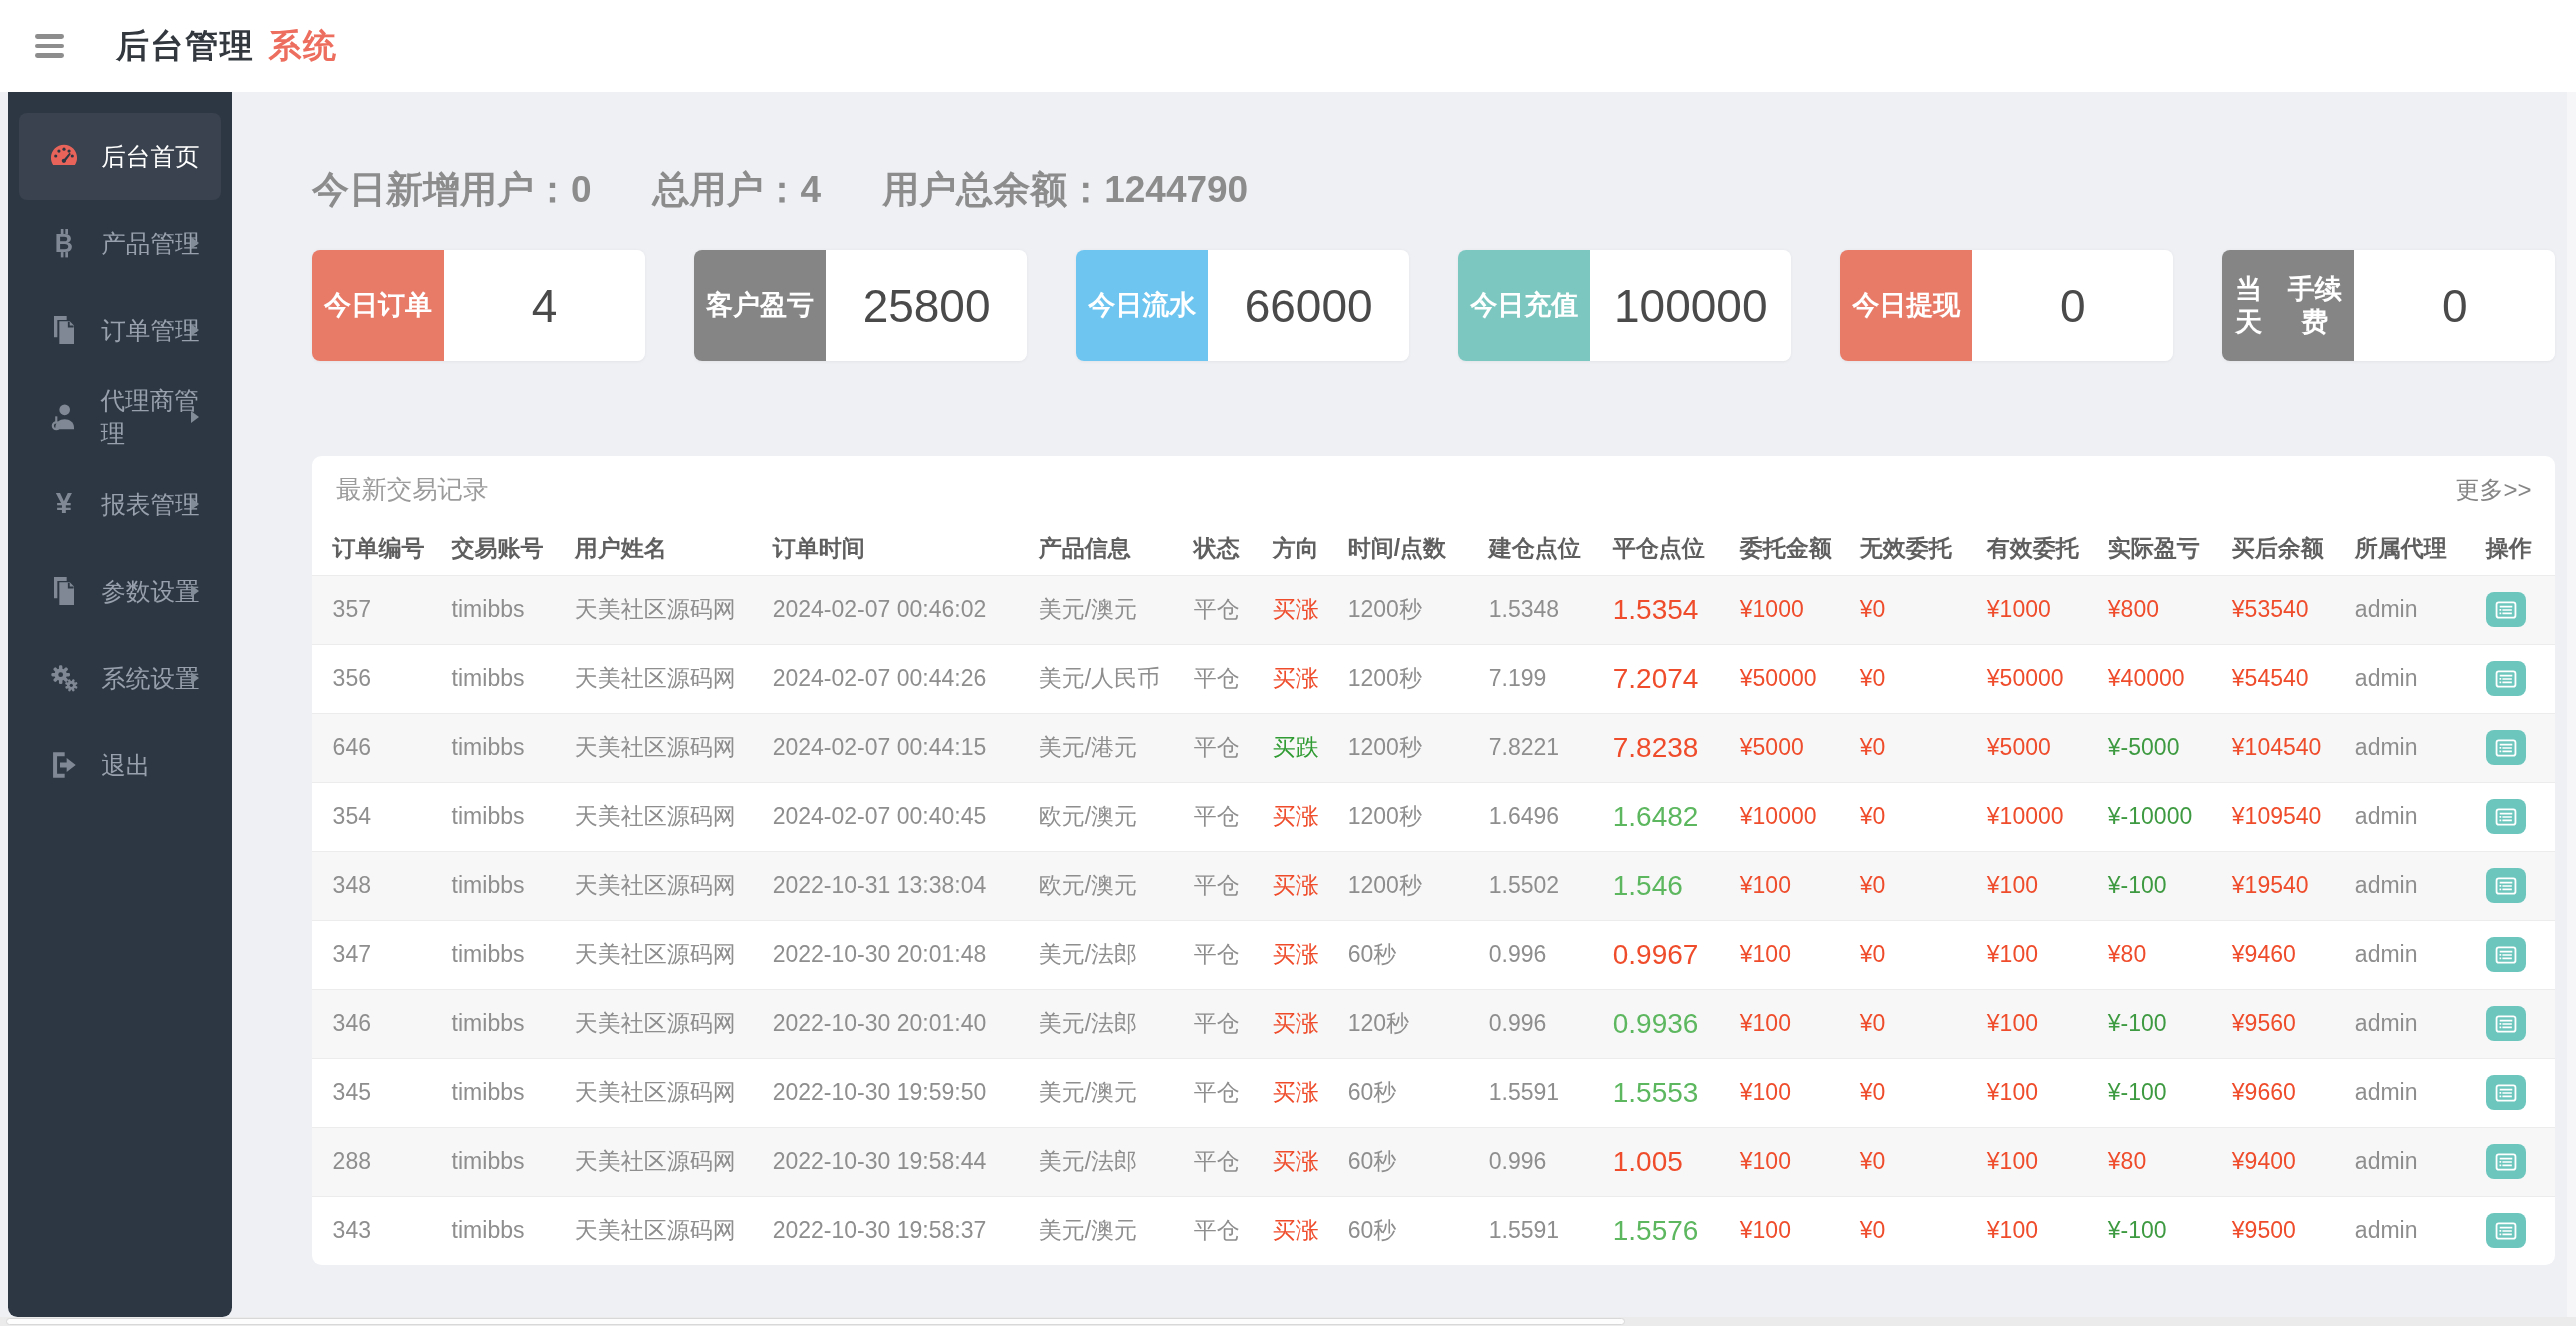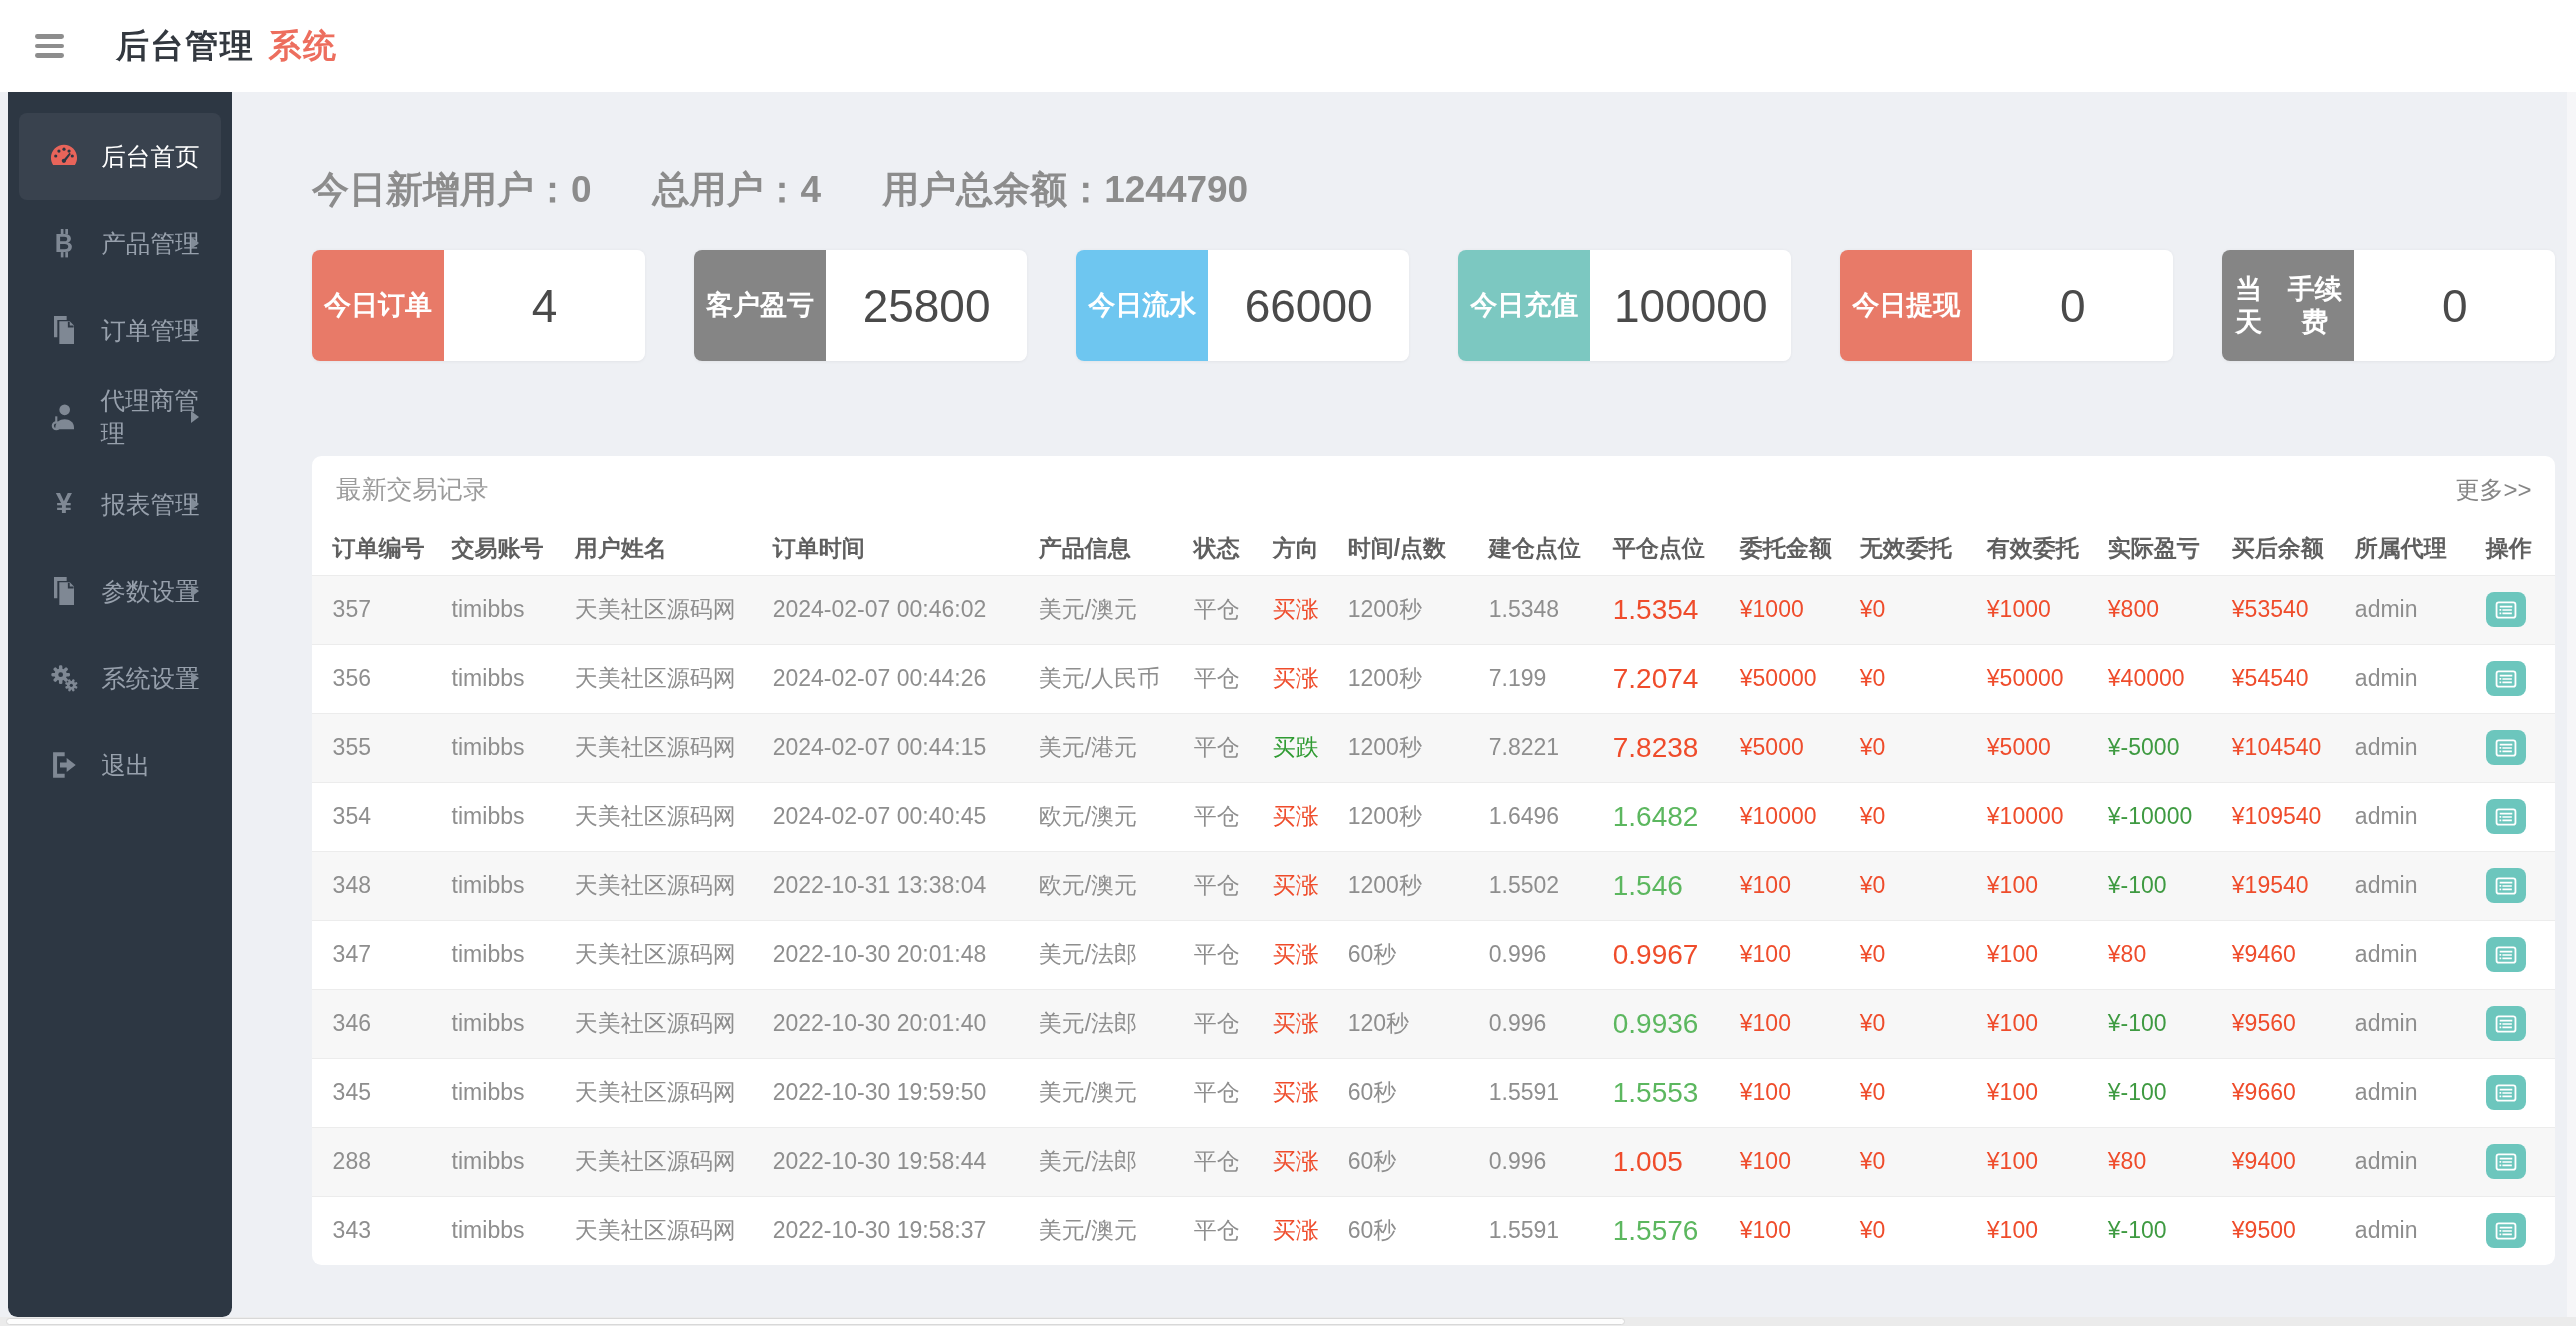--- a/index.html
+++ b/index.html
@@ -342,21 +342,21 @@
             <td>admin</td>
             <td><button class="detail-btn">
                 <svg viewBox="0 0 24 20">
                   <rect x="1.5" y="1.5" width="21" height="17" rx="2.5" fill="none" stroke="#fff" stroke-width="2"></rect>
                   <path stroke="#fff" stroke-width="1.8" fill="none" d="M5 6.2h14M8 10h10.5M8 13.8h10.5"></path>
                   <path fill="#fff" d="M4.8 9h1.9v1.9H4.8zM4.8 12.8h1.9v1.9H4.8z"></path>
                 </svg>
               </button></td>
           </tr>
           <tr>
-            <td>355</td>
+            <td>646</td>
             <td>timibbs</td>
             <td>天美社区源码网</td>
             <td>2024-02-07 00:44:15</td>
             <td>美元/港元</td>
             <td>平仓</td>
             <td class="dir-down">买跌</td>
             <td>1200秒</td>
             <td>7.8221</td>
             <td class="close-point close-up">7.8238</td>
             <td class="money">¥5000</td>

